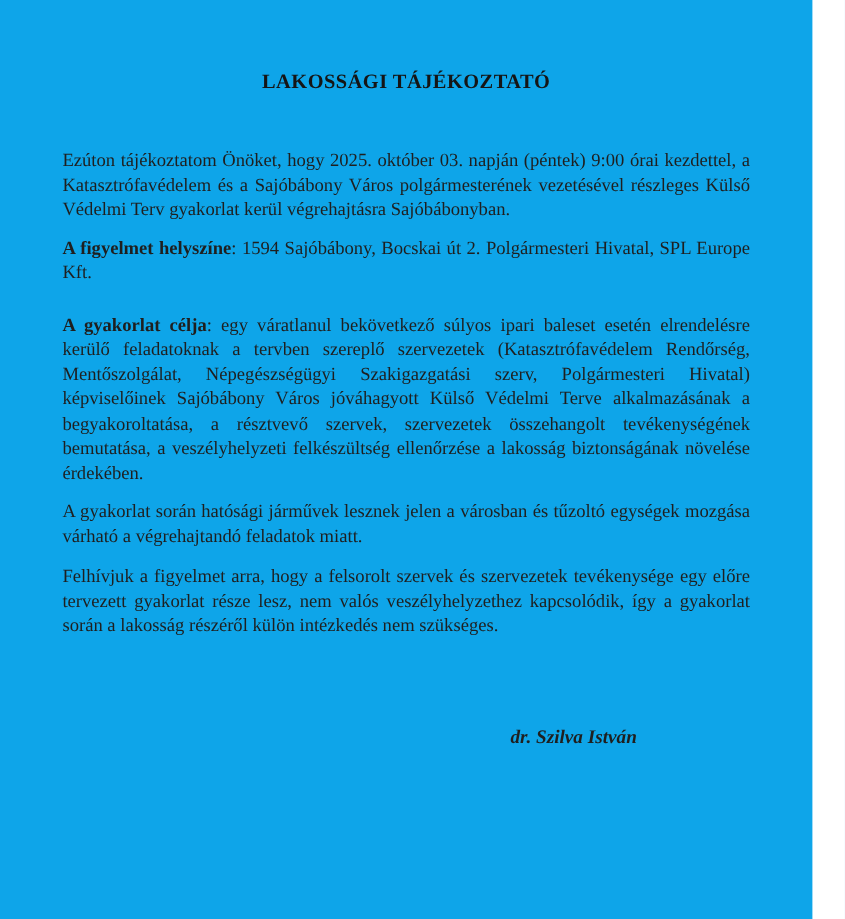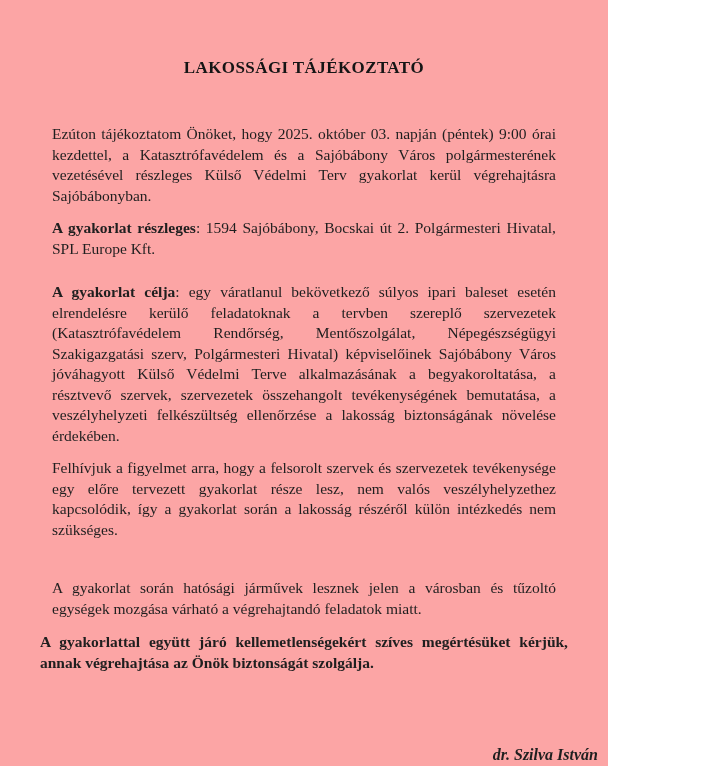--- a/index.html
+++ b/index.html
@@ -2,24 +2,24 @@
 <html lang="hu"><head>
 <meta charset="utf-8">
 <style>
   html, body {
     margin: 0;
     padding: 0;
     background: #ffffff;
   }
   .page {
     position: relative;
-    width: 608px;
+    width: 677px;
     height: 766px;
     box-sizing: border-box;
-    background: #fca5a5;
+    background: #0ea5e9;
     color: #1f1f1f;
     font-family: "Liberation Serif", "DejaVu Serif", serif;
     padding: 58px 40px 0 40px;
     overflow: hidden;
   }
   .doc-title {
     margin: 0 0 46px 0;
     font-size: 17px;
     font-weight: bold;
     text-align: center;
@@ -44,45 +44,44 @@
     font-size: 15.5px;
     line-height: 20.5px;
     text-align: justify;
     font-weight: bold;
     hyphens: none;
   }
   .signature {
     margin-top: 72px;
     margin-left: 318px;
     width: 240px;
-    text-align: right;
+    text-align: center;
     font-weight: bold;
     font-style: italic;
     font-size: 16px;
     line-height: 20px;
   }
   .signature .sig-name { display: block; }
   .signature .sig-role { display: block; }
 </style>
 </head>
 <body>
 
 <div class="page">
 
   <h1 class="doc-title">LAKOSSÁGI TÁJÉKOZTATÓ</h1>
 
   <p class="para p1"><strong></strong><span>Ezúton tájékoztatom Önöket, hogy 2025. október 03. napján (péntek) 9:00 órai kezdettel, a Katasztrófavédelem és a Sajóbábony Város polgármesterének vezetésével részleges Külső Védelmi Terv gyakorlat kerül végrehajtásra Sajóbábonyban.</span></p>
 
-  <p class="para p2"><strong>A gyakorlat részleges</strong><span>: 1594 Sajóbábony, Bocskai út 2. Polgármesteri Hivatal, SPL Europe Kft.</span></p>
+  <p class="para p2"><strong>A figyelmet helyszíne</strong><span>: 1594 Sajóbábony, Bocskai út 2. Polgármesteri Hivatal, SPL Europe Kft.</span></p>
 
   <p class="para p3"><strong>A gyakorlat célja</strong><span>: egy váratlanul bekövetkező súlyos ipari baleset esetén elrendelésre kerülő feladatoknak a tervben szereplő szervezetek (Katasztrófavédelem Rendőrség, Mentőszolgálat, Népegészségügyi Szakigazgatási szerv, Polgármesteri Hivatal) képviselőinek Sajóbábony Város jóváhagyott Külső Védelmi Terve alkalmazásának a begyakoroltatása, a résztvevő szervek, szervezetek összehangolt tevékenységének bemutatása, a veszélyhelyzeti felkészültség ellenőrzése a lakosság biztonságának növelése érdekében.</span></p>
 
+  <p class="para p4"><strong></strong><span>A gyakorlat során hatósági járművek lesznek jelen a városban és tűzoltó egységek mozgása várható a végrehajtandó feladatok miatt.</span></p>
+
   <p class="para p5"><strong></strong><span>Felhívjuk a figyelmet arra, hogy a felsorolt szervek és szervezetek tevékenysége egy előre tervezett gyakorlat része lesz, nem valós veszélyhelyzethez kapcsolódik, így a gyakorlat során a lakosság részéről külön intézkedés nem szükséges.</span></p>
 
-  <p class="para p4"><strong></strong><span>A gyakorlat során hatósági járművek lesznek jelen a városban és tűzoltó egységek mozgása várható a végrehajtandó feladatok miatt.</span></p>
-
-  <p class="closing">A gyakorlattal együtt járó kellemetlenségekért szíves megértésüket kérjük, annak végrehajtása az Önök biztonságát szolgálja.</p>
 
   <div class="signature">
     <span class="sig-name">dr. Szilva István</span>
   </div>
 
 </div>
 
 </body></html>

